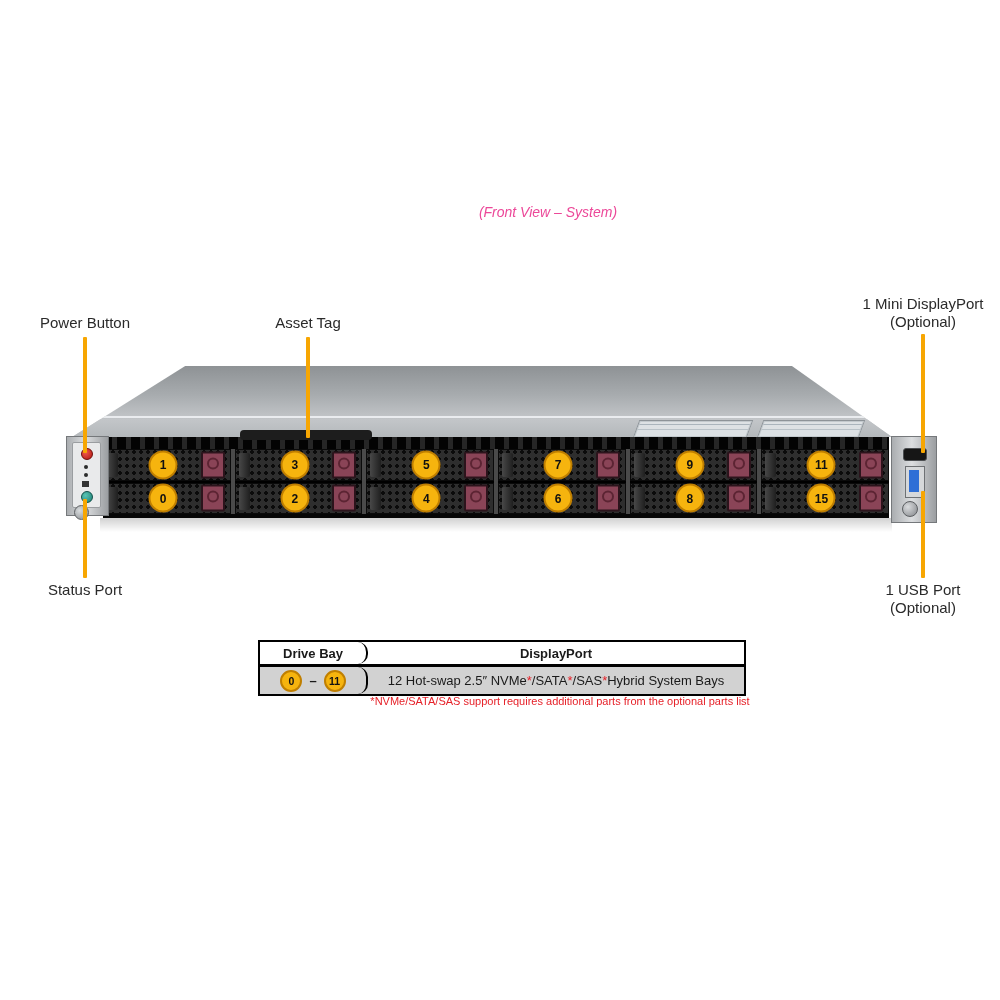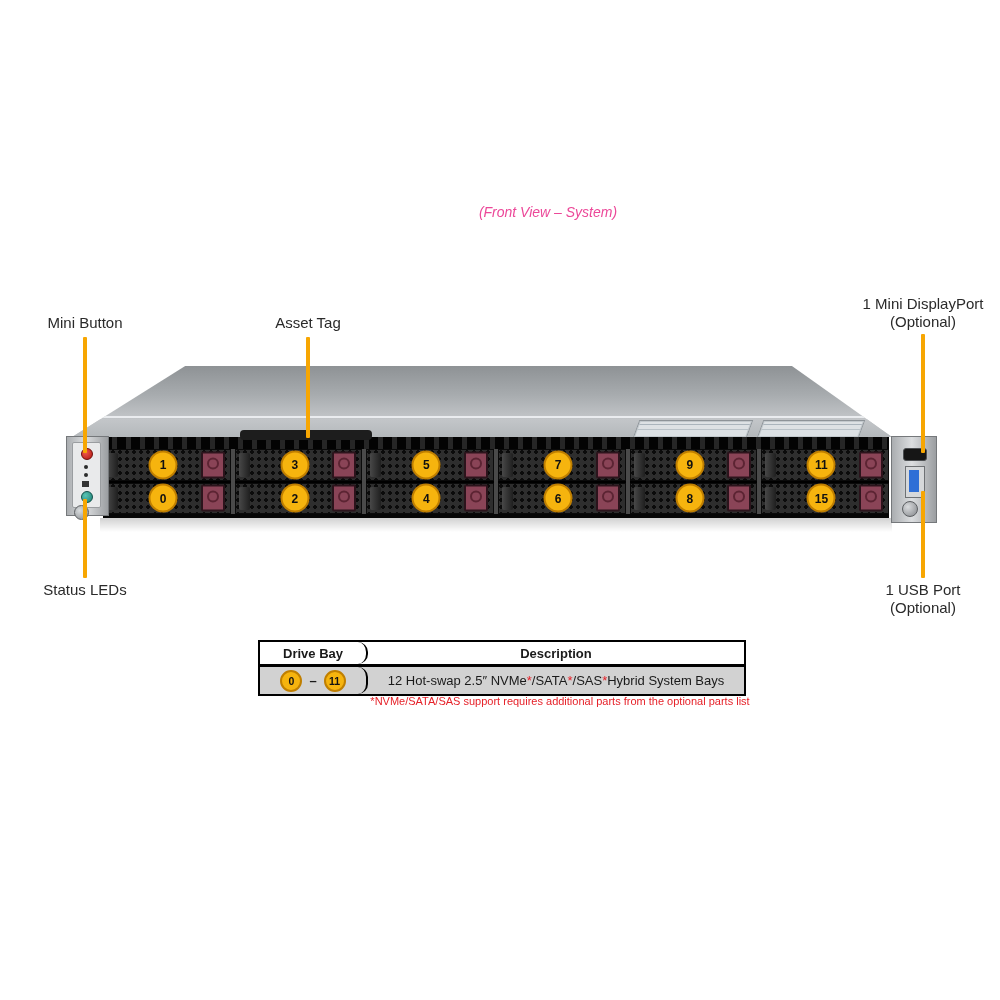--- a/index.html
+++ b/index.html
@@ -81,27 +81,27 @@
   .red{color:var(--note-red,#E62129);}
   #footnote{left:320px;top:695px;width:480px;text-align:center;font-size:11px;color:var(--note-red,#E62129);z-index:30;}
 </style>
 </head>
 <body>
 
 <div id="stage">
 
   <div id="fig-title" class="abs">(Front View – System)</div>
 
-  <div class="abs callout-label" style="left:10px;top:314px;width:150px;">Mini Button</div>
+  <div class="abs callout-label" style="left:10px;top:314px;width:150px;">Power Button</div>
   <div class="abs callout-label" style="left:233px;top:314px;width:150px;">Asset Tag</div>
   <div class="abs callout-label" style="left:838px;top:295px;width:170px;">
     <div>1 Mini DisplayPort</div>
     <div>(Optional)</div>
   </div>
-  <div class="abs callout-label" style="left:10px;top:581px;width:150px;">Status LEDs</div>
+  <div class="abs callout-label" style="left:10px;top:581px;width:150px;">Status Port</div>
   <div class="abs callout-label" style="left:838px;top:581px;width:170px;">
     <div>1 USB Port</div>
     <div>(Optional)</div>
   </div>
 
   <div class="abs callout-line" style="left:83px;top:337px;height:116px;"></div>
   <div class="abs callout-line" style="left:306px;top:337px;height:101px;"></div>
   <div class="abs callout-line" style="left:921px;top:334px;height:119px;"></div>
   <div class="abs callout-line" style="left:83px;top:499px;height:79px;"></div>
   <div class="abs callout-line" style="left:921px;top:491px;height:87px;"></div>
@@ -209,21 +209,21 @@
     <div id="minidp-port" class="abs"></div>
     <div id="usb-port" class="abs">
       <div id="usb-tab" class="abs"></div>
     </div>
     <div id="ear-screw-right" class="abs"></div>
   </div>
 
   <div id="spec-table" class="abs">
     <div id="t-head" class="t-row">
       <div class="t-col1">Drive Bay</div>
-      <div class="t-col2">Description</div>
+      <div class="t-col2">DisplayPort</div>
     </div>
     <div id="t-data" class="t-row">
       <div class="t-col1">
         <span class="mini-circle">0</span>
         <span class="range-dash">–</span>
         <span class="mini-circle">11</span>
       </div>
       <div class="t-col2" id="desc-cell">
           <span>12 Hot-swap 2.5″ NVMe</span>
           <span class="red">*</span>

